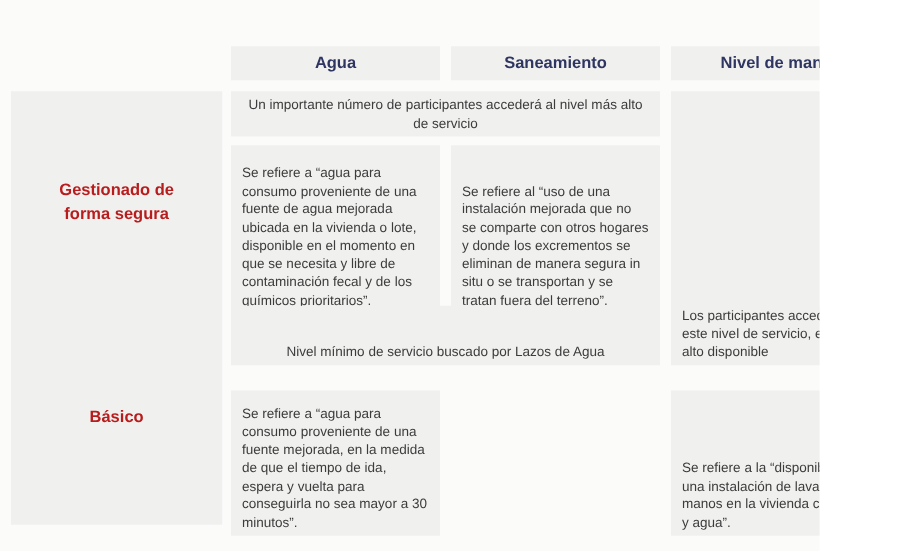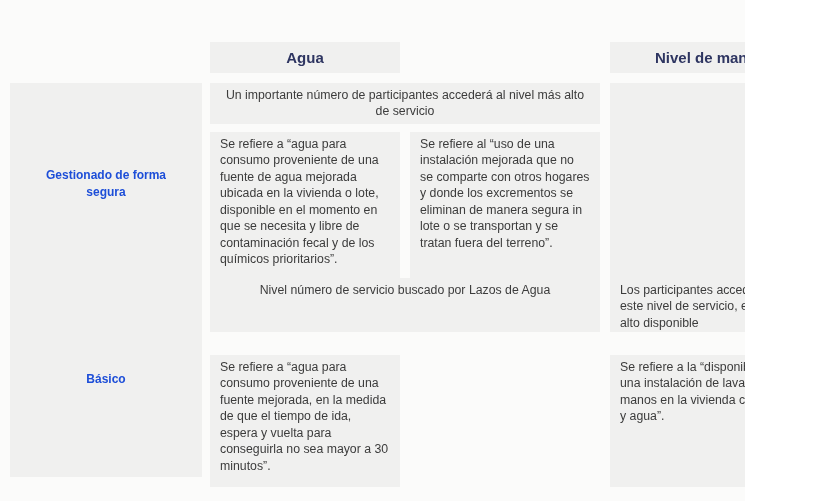--- a/index.html
+++ b/index.html
@@ -35,69 +35,72 @@
   .r1 { top: 83px; height: 202px; }
   .r2 { top: 283px; height: 194px; }
   .r1a { top: 83px; height: 41px; }
   .r1b { top: 132px; height: 153px; }
   .r2a { top: 278px; height: 54px; }
   .r2b { top: 355px; height: 132px; }
 
   .rowhdr {
     display: flex; align-items: center; justify-content: center;
     text-align: center;
-    font-weight: bold; font-size: 12px; line-height: 1.45;
-    color: #1d4ed8;
+    font-weight: bold; font-size: 15px; line-height: 1.45;
+    color: #b91c1c;
   }
   .rowhdr span { display: inline-block; max-width: 135px; }
 
   .cell {
-    display: flex; align-items: flex-start;
+    display: flex; align-items: flex-end;
     font-size: 12.3px; line-height: 1.34;
     color: #3c3c3c;
     padding: 4px 10px;
   }
   .cell.centertext { justify-content: center; text-align: center; }
 </style>
 </head>
 <body>
 
 <div class="page">
 
   <div class="box colhdr c1">
     <span>Agua</span>
+  </div>
+  <div class="box colhdr c2">
+    <span>Saneamiento</span>
   </div>
   <div class="box colhdr c3">
     <span>Nivel de manos</span>
   </div>
 
   <div class="box rowhdr rowhdrcol r1">
     <span>Gestionado de forma segura</span>
   </div>
 
   <div class="box cell centertext merged r1a">
     <span>Un importante número de participantes accederá al nivel más alto de servicio</span>
   </div>
 
   <div class="box cell c1 r1b">
     <span>Se refiere a “agua para consumo proveniente de una fuente de agua mejorada ubicada en la vivienda o lote, disponible en el momento en que se necesita y libre de contaminación fecal y de los químicos prioritarios”.</span>
   </div>
   <div class="box cell c2 r1b">
-    <span>Se refiere al “uso de una instalación mejorada que no se comparte con otros hogares y donde los excrementos se eliminan de manera segura in lote o se transportan y se tratan fuera del terreno”.</span>
+    <span>Se refiere al “uso de una instalación mejorada que no se comparte con otros hogares y donde los excrementos se eliminan de manera segura in situ o se transportan y se tratan fuera del terreno”.</span>
   </div>
   <div class="box cell c3 r1">
     <span></span>
   </div>
 
   <div class="box rowhdr rowhdrcol r2">
     <span>Básico</span>
   </div>
 
   <div class="box cell centertext merged r2a">
-    <span>Nivel número de servicio buscado por Lazos de Agua</span>
+    <span>Nivel mínimo de servicio buscado por Lazos de Agua</span>
   </div>
   <div class="box cell c3 r2a">
     <span>Los participantes accederán a este nivel de servicio, el más alto disponible</span>
   </div>
 
   <div class="box cell c1 r2b">
     <span>Se refiere a “agua para consumo proveniente de una fuente mejorada, en la medida de que el tiempo de ida, espera y vuelta para conseguirla no sea mayor a 30 minutos”.</span>
   </div>
   <div class="box cell c3 r2b">
     <span>Se refiere a la “disponibilidad de una instalación de lavado de manos en la vivienda con jabón y agua”.</span>

